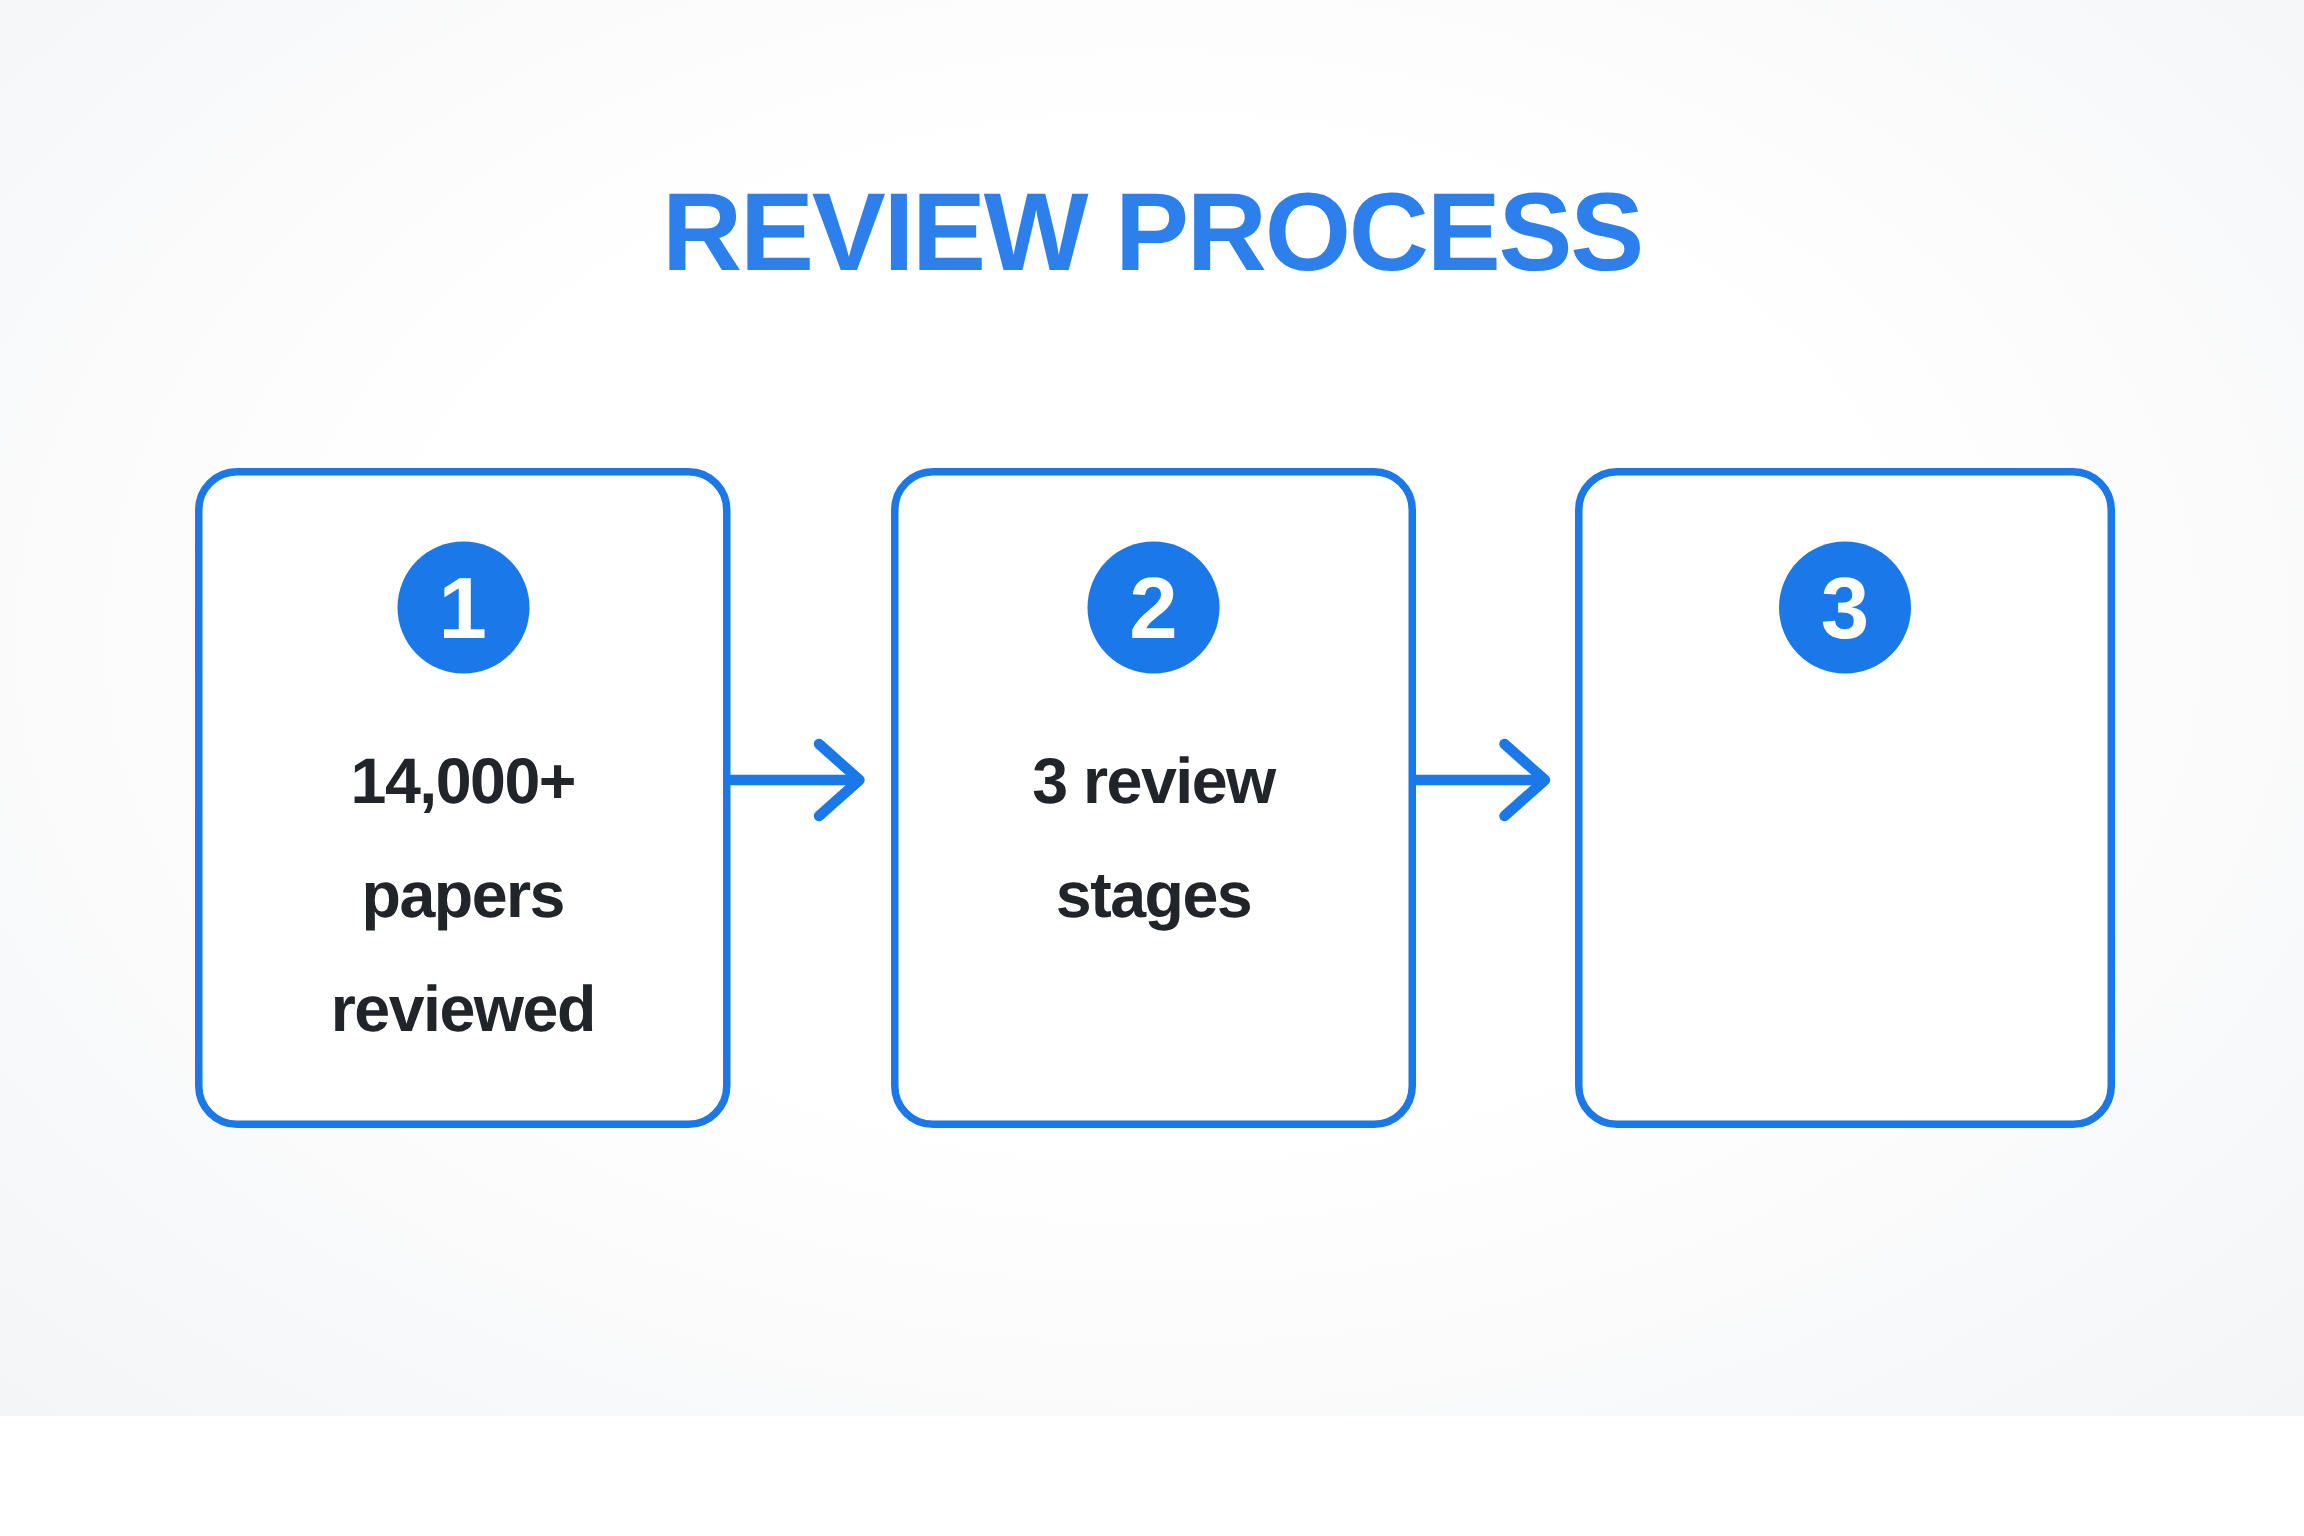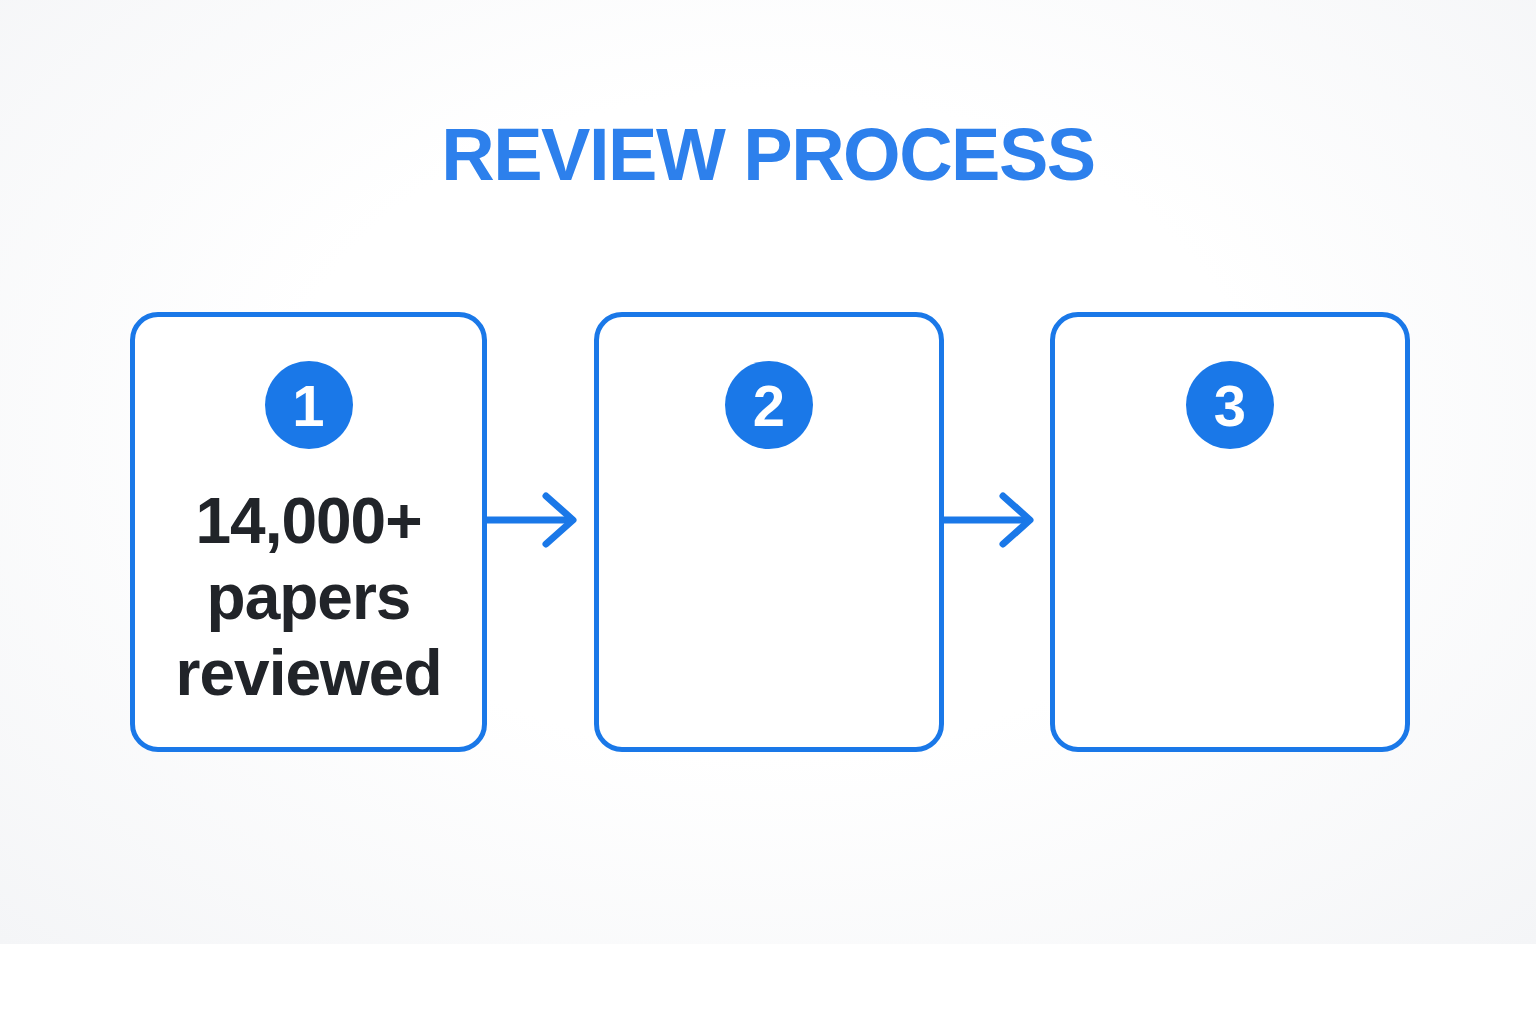--- a/index.html
+++ b/index.html
@@ -56,21 +56,21 @@
     align-items:center;
     justify-content:center;
     color:#ffffff;
     font-size:58px;
     font-weight:700;
   }
   .step-text{
     position:absolute;
     top:166px;left:0;right:0;
     text-align:center;
-    font-size:64px;
+    font-size:43px;
     font-weight:700;
     line-height:76px;
     letter-spacing:-1px;
     color:var(--ink);
     white-space:pre-line;
   }
   .arrow{
     position:absolute;
     top:479px;
     width:110px;height:82px;
@@ -97,20 +97,22 @@
 
   <svg class="arrow arrow-1" viewBox="0 0 110 82" fill="none" xmlns="http://www.w3.org/2000/svg">
     <line x1="2" y1="41" x2="85" y2="41" stroke="currentColor" stroke-width="7" stroke-linecap="round"></line>
     <polyline points="61,17 88,41 61,65" stroke="currentColor" stroke-width="7" fill="none" stroke-linecap="round" stroke-linejoin="round"></polyline>
   </svg>
 
   <div class="card card-2">
     <div class="badge">
       <span class="badge-number">2</span>
     </div>
+    <div class="step-text">3 review
+stages</div>
   </div>
 
   <svg class="arrow arrow-2" viewBox="0 0 110 82" fill="none" xmlns="http://www.w3.org/2000/svg">
     <line x1="2" y1="41" x2="85" y2="41" stroke="currentColor" stroke-width="7" stroke-linecap="round"></line>
     <polyline points="61,17 88,41 61,65" stroke="currentColor" stroke-width="7" fill="none" stroke-linecap="round" stroke-linejoin="round"></polyline>
   </svg>
 
   <div class="card card-3">
     <div class="badge">
       <span class="badge-number">3</span>

